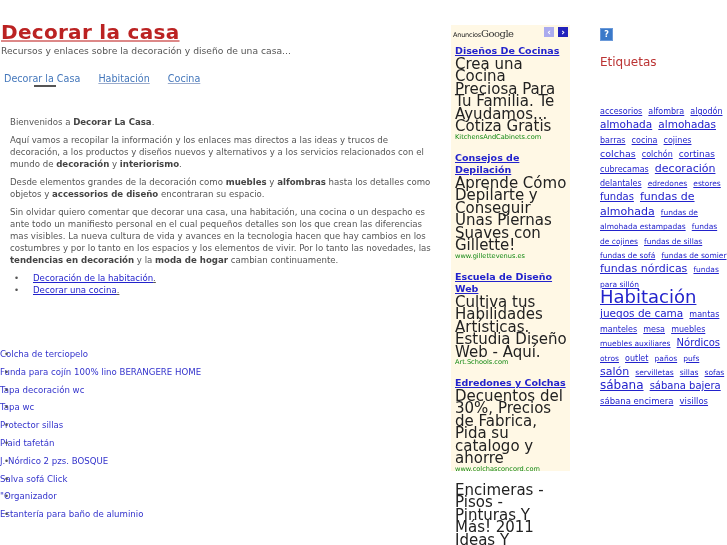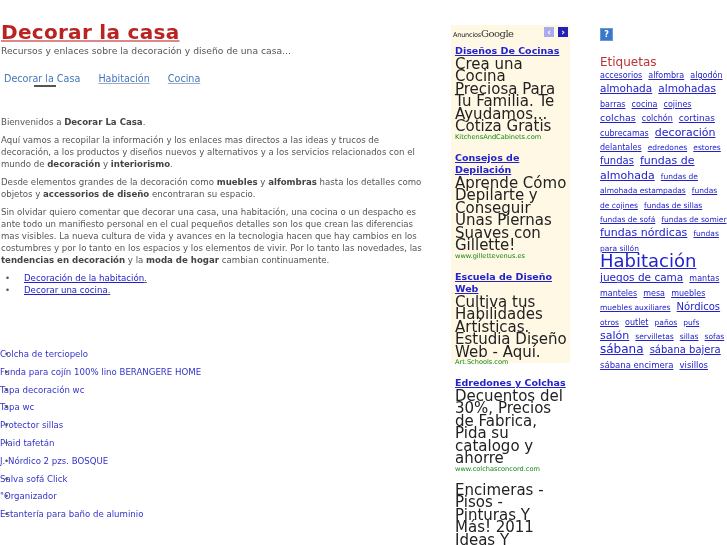--- a/index.html
+++ b/index.html
@@ -13,48 +13,48 @@
       position: absolute; left: 1px; top: 20px; margin: 0;
       font-size: 20px; font-weight: bold; color: #bb2222;
       text-decoration: underline; text-decoration-color: #dd8888;
       letter-spacing: 0.3px; line-height: 24px;
     }
     #tagline { position: absolute; left: 1px; top: 45px; font-size: 9.2px; color: #555; line-height: 12px; white-space: nowrap; }
     #nav { position: absolute; left: 4px; top: 73px; font-size: 9.6px; white-space: nowrap; }
     #nav a { color: #4477bb; margin-right: 15px; text-decoration: underline; text-decoration-color: #99aacc; }
     #nav a.first { text-decoration: none; position: relative; }
     #nav a.first .hl { position: absolute; left: 30px; top: 12px; width: 22px; height: 2px; background: #555; }
-    #intro { position: absolute; left: 1px; top: 116px; width: 430px; font-size: 8.6px; line-height: 12px; }
+    #intro { position: absolute; left: 10px; top: 116px; width: 430px; font-size: 8.6px; line-height: 12px; }
     #intro p { margin: 0 0 6px 0; }
     #intro b { color: #444; }
     #feature-list { list-style: none; margin: 2px 0 0 0; padding: 0; }
     #feature-list li { padding-left: 23px; position: relative; line-height: 12px; text-decoration: underline; }
     #feature-list li::before { content: "•"; position: absolute; left: 4px; color: #555; }
     #feature-list a { color: #2222cc; text-decoration: underline; }
     #products { position: absolute; left: 0; top: 348px; list-style: none; margin: 0; padding: 0; font-size: 8.6px; }
     #products li { height: 17.8px; line-height: 12px; position: relative; }
     #products li::before { content: "•"; position: absolute; left: 4px; color: #555; }
     #products a { color: #3333cc; text-decoration: none; }
 
-    #ads { position: absolute; left: 451px; top: 25px; width: 119px; height: 338px; background: #fff8e5; }
+    #ads { position: absolute; left: 451px; top: 25px; width: 119px; height: 446px; background: #fff8e5; }
     #ads-header { position: relative; height: 20px; }
     #ads-label { position: absolute; left: 2px; top: 3px; font-size: 6.5px; color: #222; letter-spacing: -0.2px; }
     #ads-google { font-family: "DejaVu Serif", serif; font-size: 10px; color: #333; letter-spacing: -0.5px; }
     #ads-prev, #ads-next { position: absolute; top: 2px; width: 10px; height: 10px; font-size: 9px; line-height: 10px; text-align: center; color: #fff; font-weight: bold; }
     #ads-prev { left: 93px; background: #aaaaee; }
     #ads-next { left: 107px; background: #2222bb; }
     .ad { padding: 0 3px 0 4px; margin-bottom: 10px; }
     .ad-title { display: block; font-size: 9.5px; font-weight: bold; color: #2222cc; text-decoration: underline; line-height: 12.5px; }
     .ad-body { font-size: 15px; color: #222; line-height: 12.5px; }
     .ad-url { font-size: 6.6px; color: #118811; line-height: 9px; white-space: nowrap; overflow: hidden; }
 
     #side { position: absolute; left: 600px; top: 28px; width: 127px; }
     #help-icon { width: 11px; height: 11px; background: #3a79c9; border: 1px solid #6a99d9; color: #fff; font-size: 8px; line-height: 11px; text-align: center; font-weight: bold; }
     #tags-title { margin-top: 17px; font-size: 12px; color: #bb3333; line-height: 8px; }
-    #tag-cloud { width: 128px; line-height: 0.9; }
+    #tag-cloud { width: 128px; line-height: 0.9; margin-top: 36px; }
     #tag-cloud a { color: #2222cc; text-decoration: underline; white-space: normal; margin-right: 1px; }
   </style>
 </head>
 <body>
 
 <div id="main">
   <h1 id="site-title">Decorar la casa</h1>
   <div id="tagline">Recursos y enlaces sobre la decoración y diseño de una casa...</div>
 
   <div id="nav">

